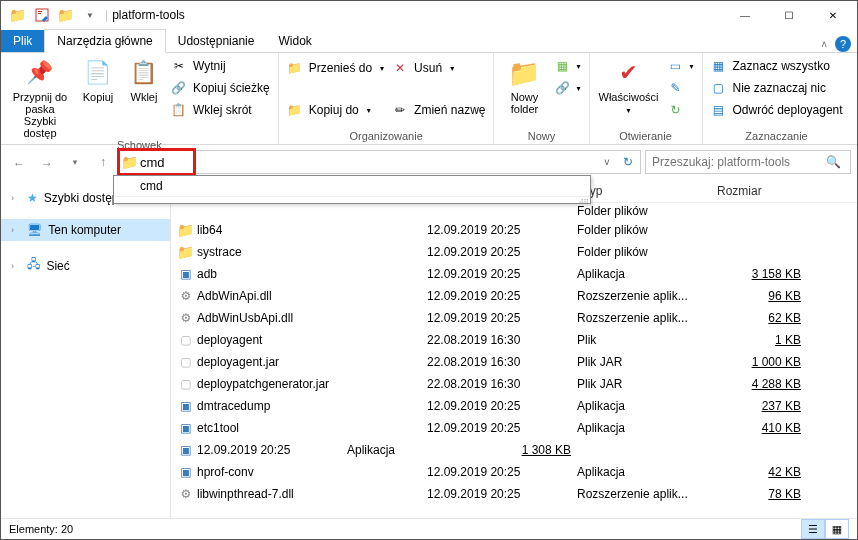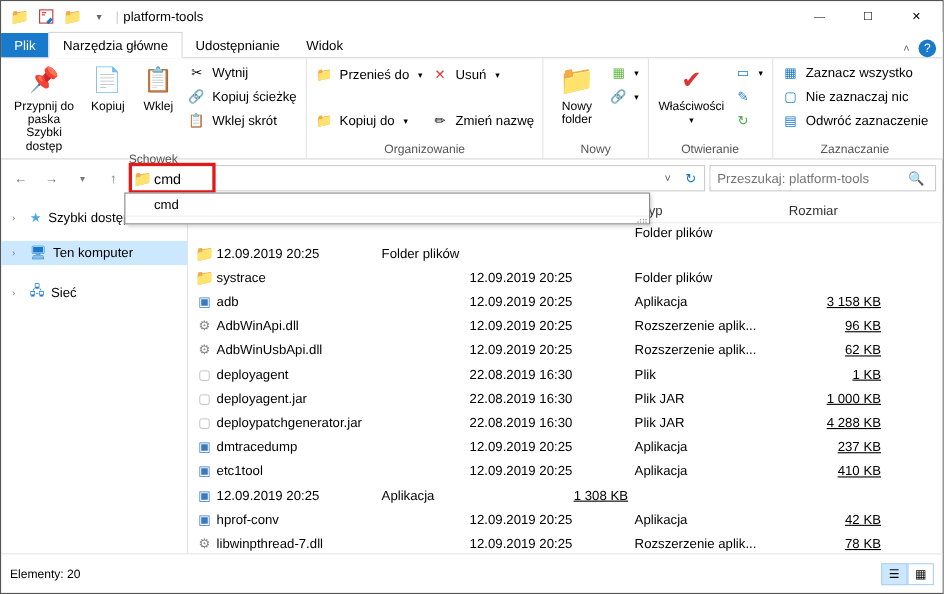--- a/index.html
+++ b/index.html
@@ -67,21 +67,21 @@
 .cName{ width:256px;} .cDate{ width:150px;} .cType{ width:134px;} .cSize{ width:90px; text-align:right;}
 .list { flex:1; overflow-y:scroll;}
 .frow { display:flex; align-items:center; height:22px; font-size:12px;}
 .frow .ic { width:22px; text-align:center; margin-left:4px;}
 .frow .nm { width:230px;}
 .frow .dt { width:150px;}
 .frow .tp { width:134px;}
 .frow .sz { width:90px; text-align:right;text-decoration:underline;}
 
 
-.status { height:36px; border-top:1px solid #e5e5e5; display:flex; align-items:center; padding:0 8px; font-size:11px;}
+.status { height:21px; border-top:1px solid #e5e5e5; display:flex; align-items:center; padding:0 8px; font-size:11px;}
 .status .views { margin-left:auto; display:flex; gap:0;}
 .status .vbtn { width:24px; height:20px; border:1px solid #aecff7; display:flex; align-items:center; justify-content:center; font-size:11px;}
 .status .vbtn.sel { background:#cce8ff;}
 
 .folder-icon { color:#f8d477; font-size:14px;}
 svg { width:16px; height:16px; }
 </style>
 </head>
 <body>
 
@@ -240,21 +240,21 @@
           <div class="smallbtn">
               <span class="ic" style="color:#1979ca">▦</span>
               <span>Zaznacz wszystko</span>
             </div>
           <div class="smallbtn">
               <span class="ic" style="color:#1979ca">▢</span>
               <span>Nie zaznaczaj nic</span>
             </div>
           <div class="smallbtn">
               <span class="ic" style="color:#1979ca">▤</span>
-              <span>Odwróć zaznaczenie</span>
+              <span>Odwróć deployagent</span>
             </div>
         </div>
       </div>
       <div class="label">Zaznaczanie</div>
     </div>
   </div>
 
   <div class="addr" style="position:relative;">
     <div class="navbtn">←</div>
     <div class="navbtn">→</div>
@@ -312,20 +312,21 @@
       <div class="frow" style="height:16px;">
         <div class="ic"></div>
           <div class="nm"></div>
           <div class="dt"></div>
         <div class="tp">Folder plików</div>
           <div class="sz"></div>
       </div>
       <div class="list" id="filelist">
           <div class="frow">
             <div class="ic"><span class="folder-icon">📁</span></div>
+            <div class="nm">lib64</div>
             <div class="dt">12.09.2019 20:25</div>
             <div class="tp">Folder plików</div>
             <div class="sz"></div>
           </div>
           <div class="frow">
             <div class="ic"><span class="folder-icon">📁</span></div>
             <div class="nm">systrace</div>
             <div class="dt">12.09.2019 20:25</div>
             <div class="tp">Folder plików</div>
             <div class="sz"></div>

